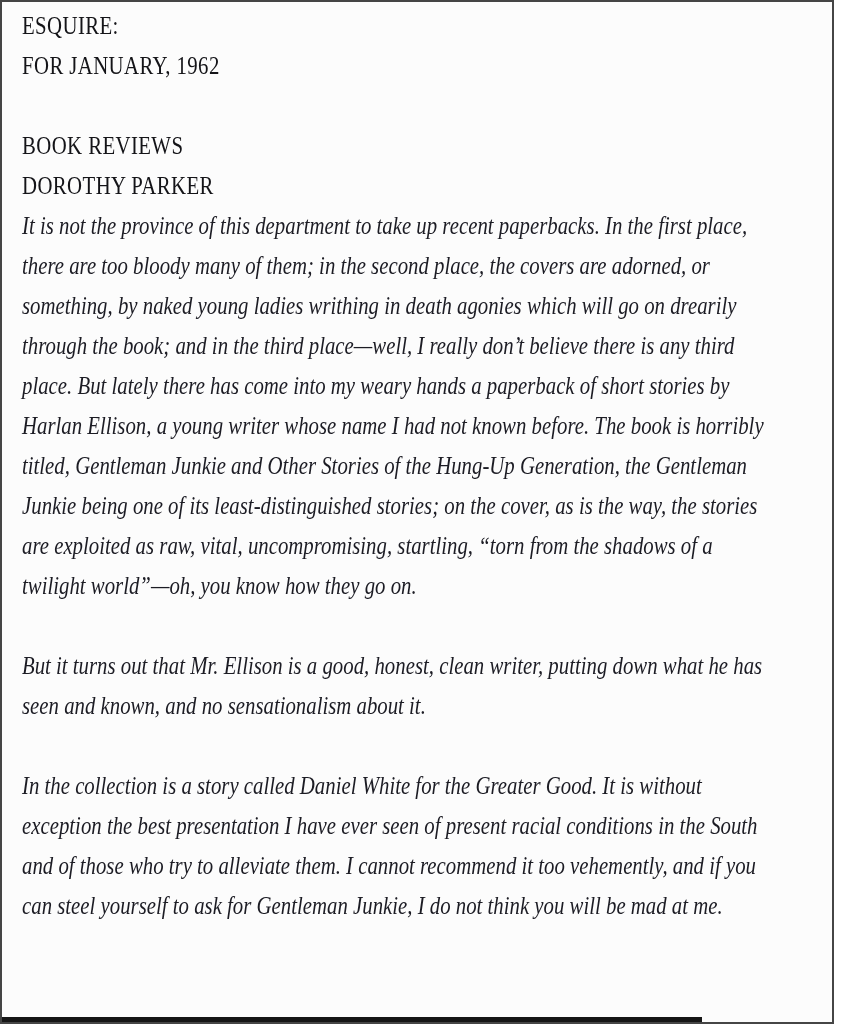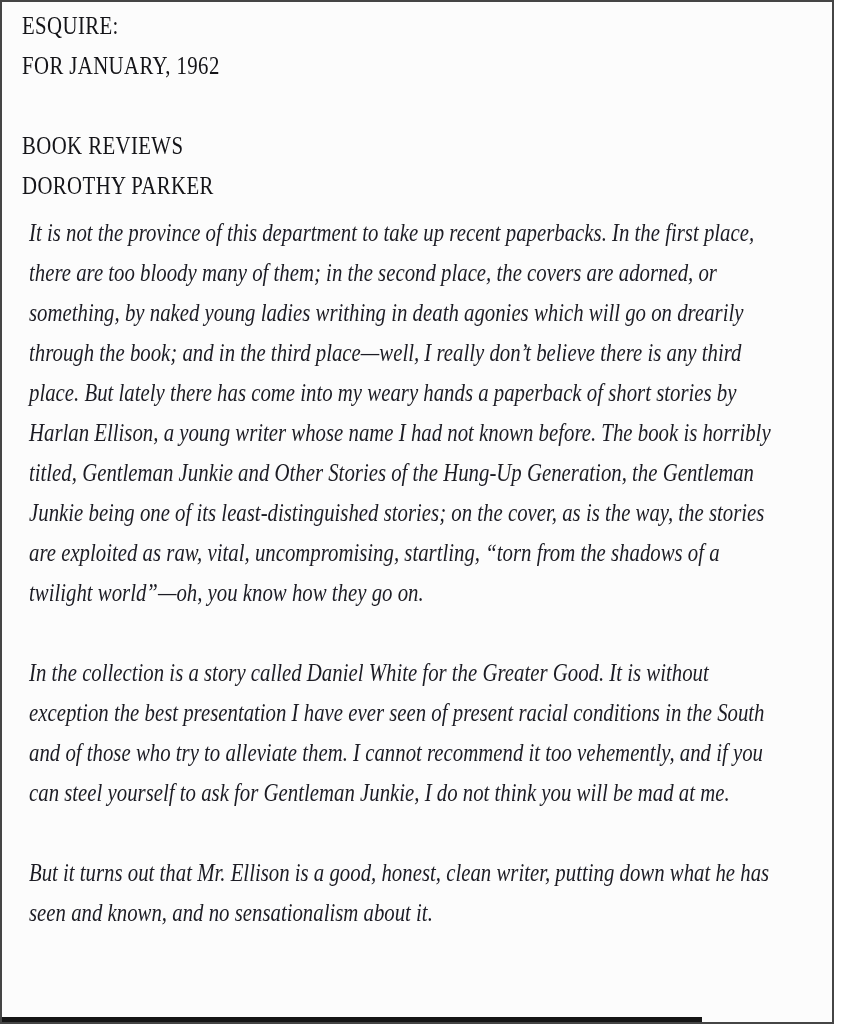--- a/index.html
+++ b/index.html
@@ -34,21 +34,21 @@
     letter-spacing: 0.5px;
     color: #141418;
   }
   .masthead { margin-bottom: 40px; } 
   .byline { margin-bottom: 0; }
   .doc-body .para .line {
     font-style: italic;
     font-size: 26px;
     color: #1c1c24;
   }
-  .doc-body .para { margin: 7px; }
+  .doc-body .para { margin: 0; }
   .doc-body .para + .para { margin-top: 40px; } 
   .cut-bar {
     position: absolute;
     left: 0;
     bottom: 0;
     width: 700px;
     height: 5px;
     background: #161616;
   }
 </style>
@@ -74,25 +74,25 @@
         <span class="line">something, by naked young ladies writhing in death agonies which will go on drearily</span>
         <span class="line">through the book; and in the third place—well, I really don’t believe there is any third</span>
         <span class="line">place. But lately there has come into my weary hands a paperback of short stories by</span>
         <span class="line">Harlan Ellison, a young writer whose name I had not known before. The book is horribly</span>
         <span class="line">titled, Gentleman Junkie and Other Stories of the Hung-Up Generation, the Gentleman</span>
         <span class="line">Junkie being one of its least-distinguished stories; on the cover, as is the way, the stories</span>
         <span class="line">are exploited as raw, vital, uncompromising, startling, “torn from the shadows of a</span>
         <span class="line">twilight world”—oh, you know how they go on.</span>
       </div>
       <div class="para">
+        <span class="line">But it turns out that Mr. Ellison is a good, honest, clean writer, putting down what he has</span>
+        <span class="line">seen and known, and no sensationalism about it.</span>
+      </div>
+      <div class="para">
         <span class="line">In the collection is a story called Daniel White for the Greater Good. It is without</span>
         <span class="line">exception the best presentation I have ever seen of present racial conditions in the South</span>
         <span class="line">and of those who try to alleviate them. I cannot recommend it too vehemently, and if you</span>
         <span class="line">can steel yourself to ask for Gentleman Junkie, I do not think you will be mad at me.</span>
-      </div>
-      <div class="para">
-        <span class="line">But it turns out that Mr. Ellison is a good, honest, clean writer, putting down what he has</span>
-        <span class="line">seen and known, and no sensationalism about it.</span>
       </div>
     </main>
 
   <div class="cut-bar" style="background: rgb(22, 22, 22);"></div>
 </div>
 
 </body></html>

